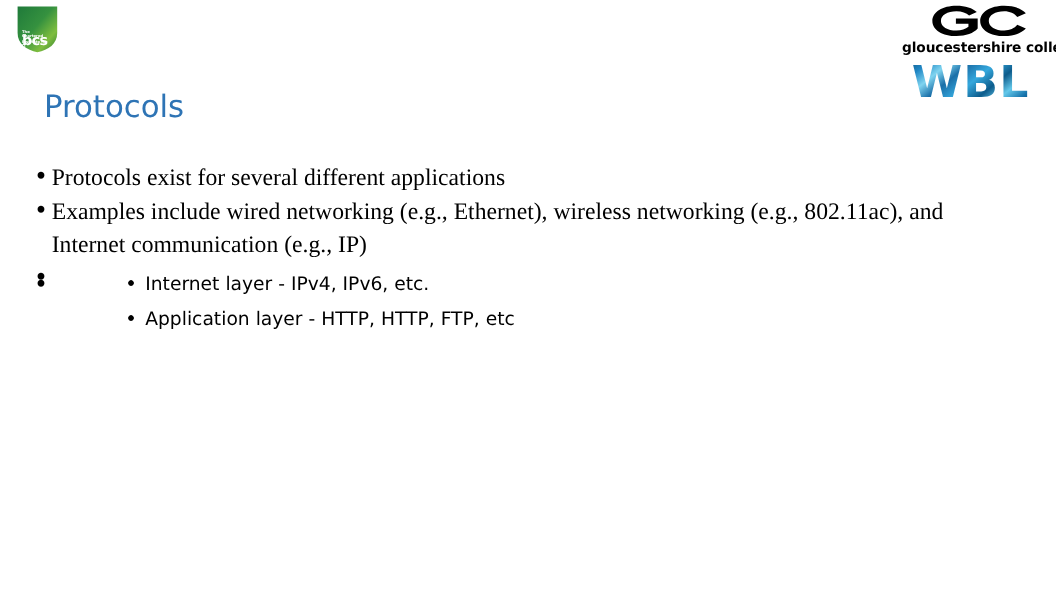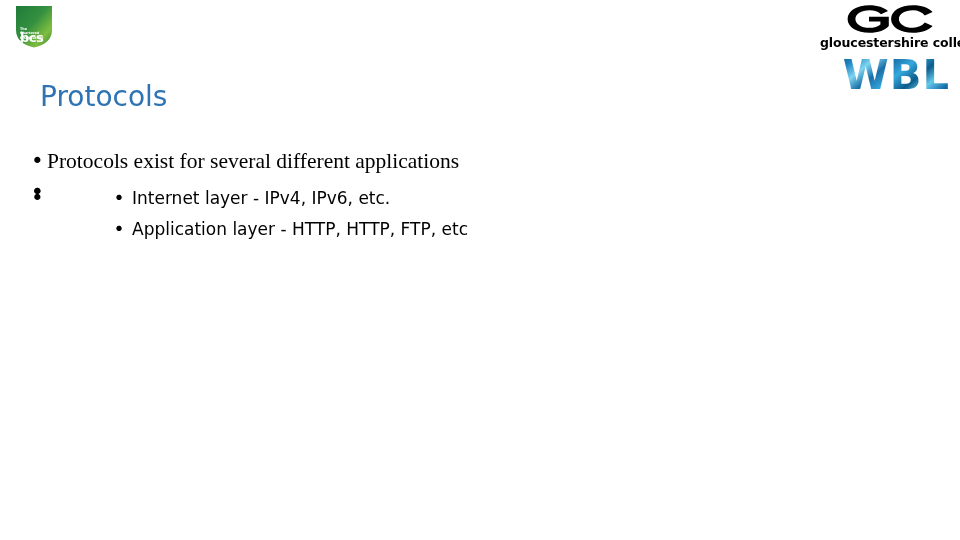--- a/index.html
+++ b/index.html
@@ -79,21 +79,21 @@
     text-align: left;
     font-family: "DejaVu Sans", "Liberation Sans", sans-serif;
     font-size: 12.5px;
     font-weight: bold;
     color: #000000;
     letter-spacing: -0.1px;
     white-space: nowrap;
   }
   .wbl-logo {
     position: absolute;
-    right: 10px;
+    right: 24px;
     top: 54px;
     width: 108px;
     height: 42px;
   }
   .wbl-text {
     font-family: "DejaVu Sans", "Liberation Sans", sans-serif;
     font-size: 40px;
     font-weight: bold;
     line-height: 42px;
     letter-spacing: 1px;
@@ -223,20 +223,21 @@
 <h1 class="slide-title">Protocols</h1>
 
 <div class="body-content">
   <ul class="level1">
     <li class="l1">
       <span class="bullet">•</span>
       <span class="txt">Protocols exist for several different applications</span>
     </li>
     <li class="l1">
       <span class="bullet">•</span>
+      <span class="txt">Examples include wired networking (e.g., Ethernet), wireless networking (e.g., 802.11ac), and Internet communication (e.g., IP)</span>
     </li>
     <li class="l1">
       <span class="bullet">•</span>
     </li>
     <li class="l1">
       <span class="bullet">•</span>
       <ul class="level2">
         <li class="l2">
           <span class="bullet">•</span>
         </li>

